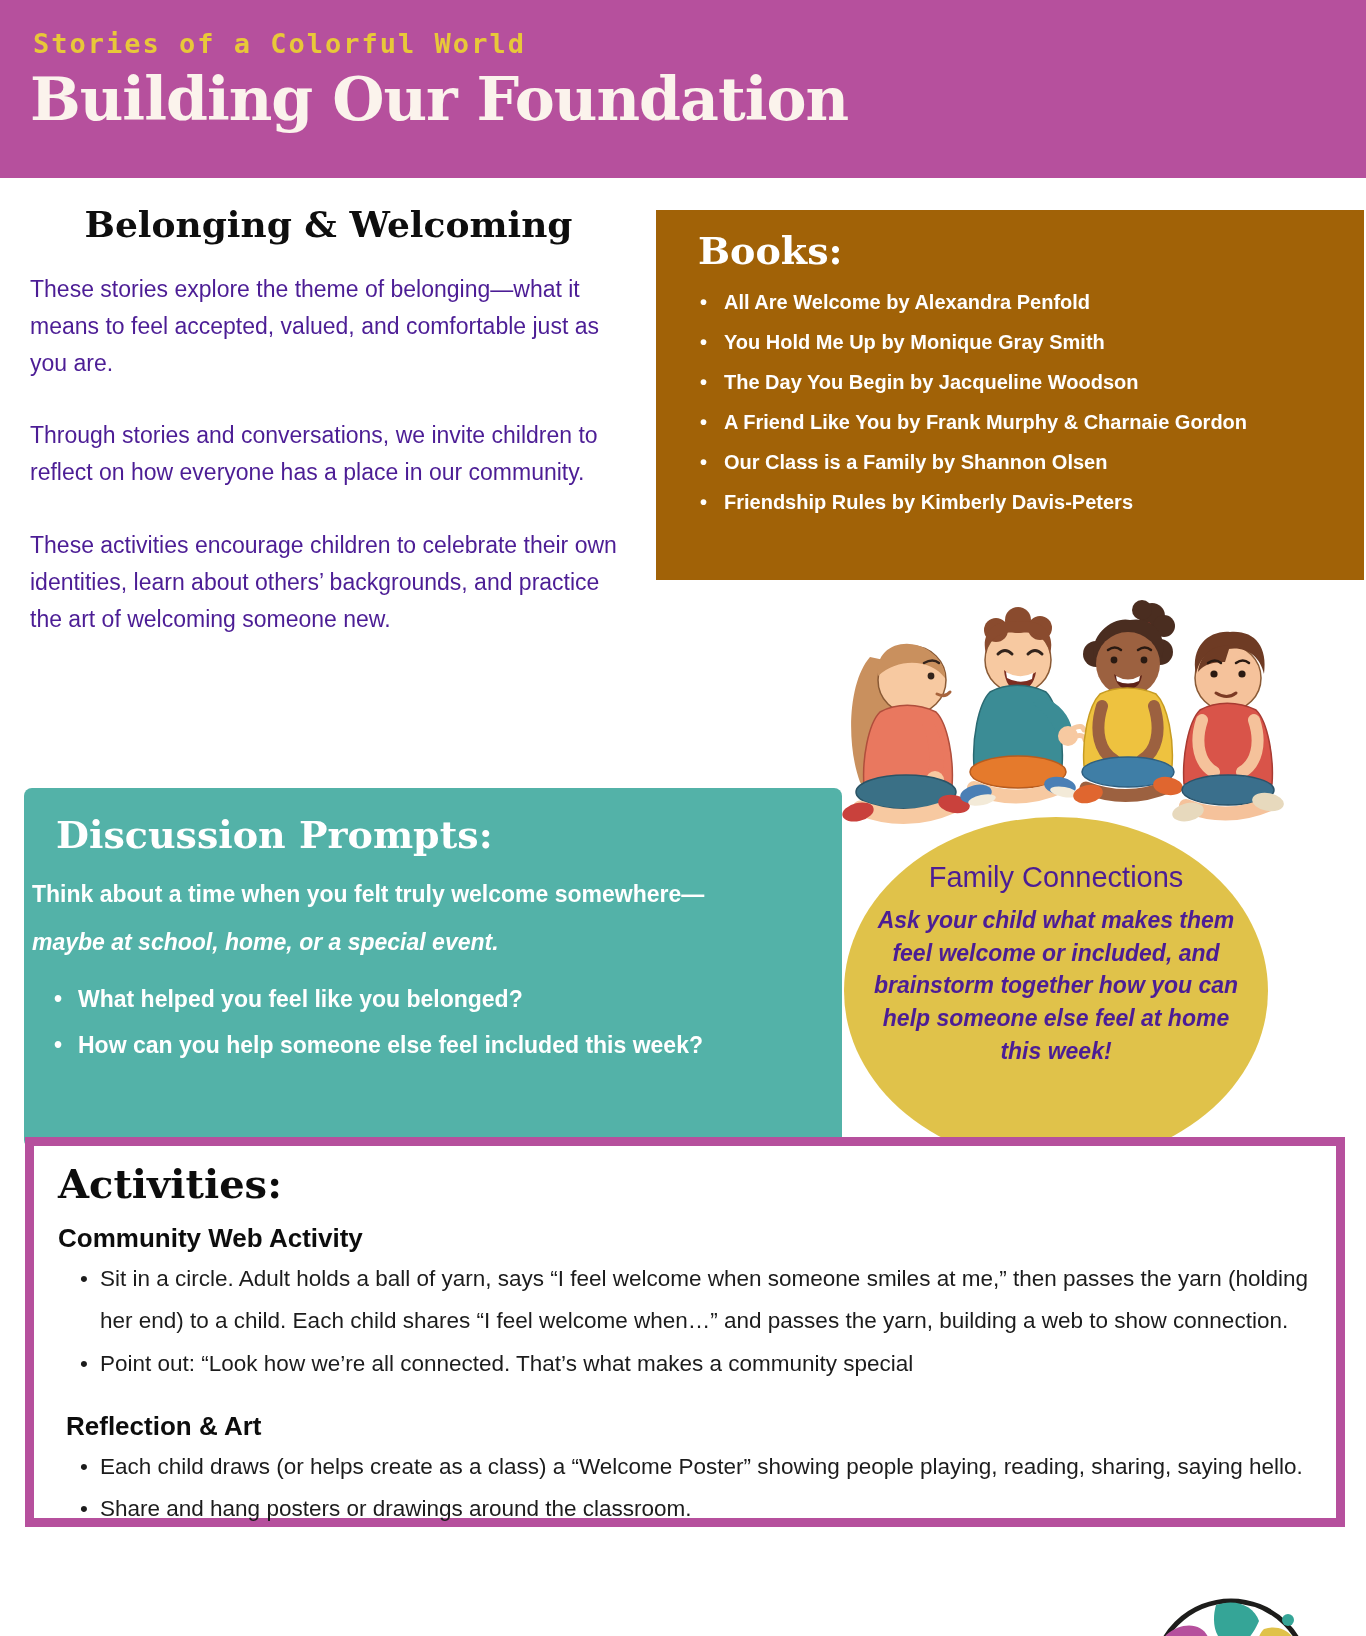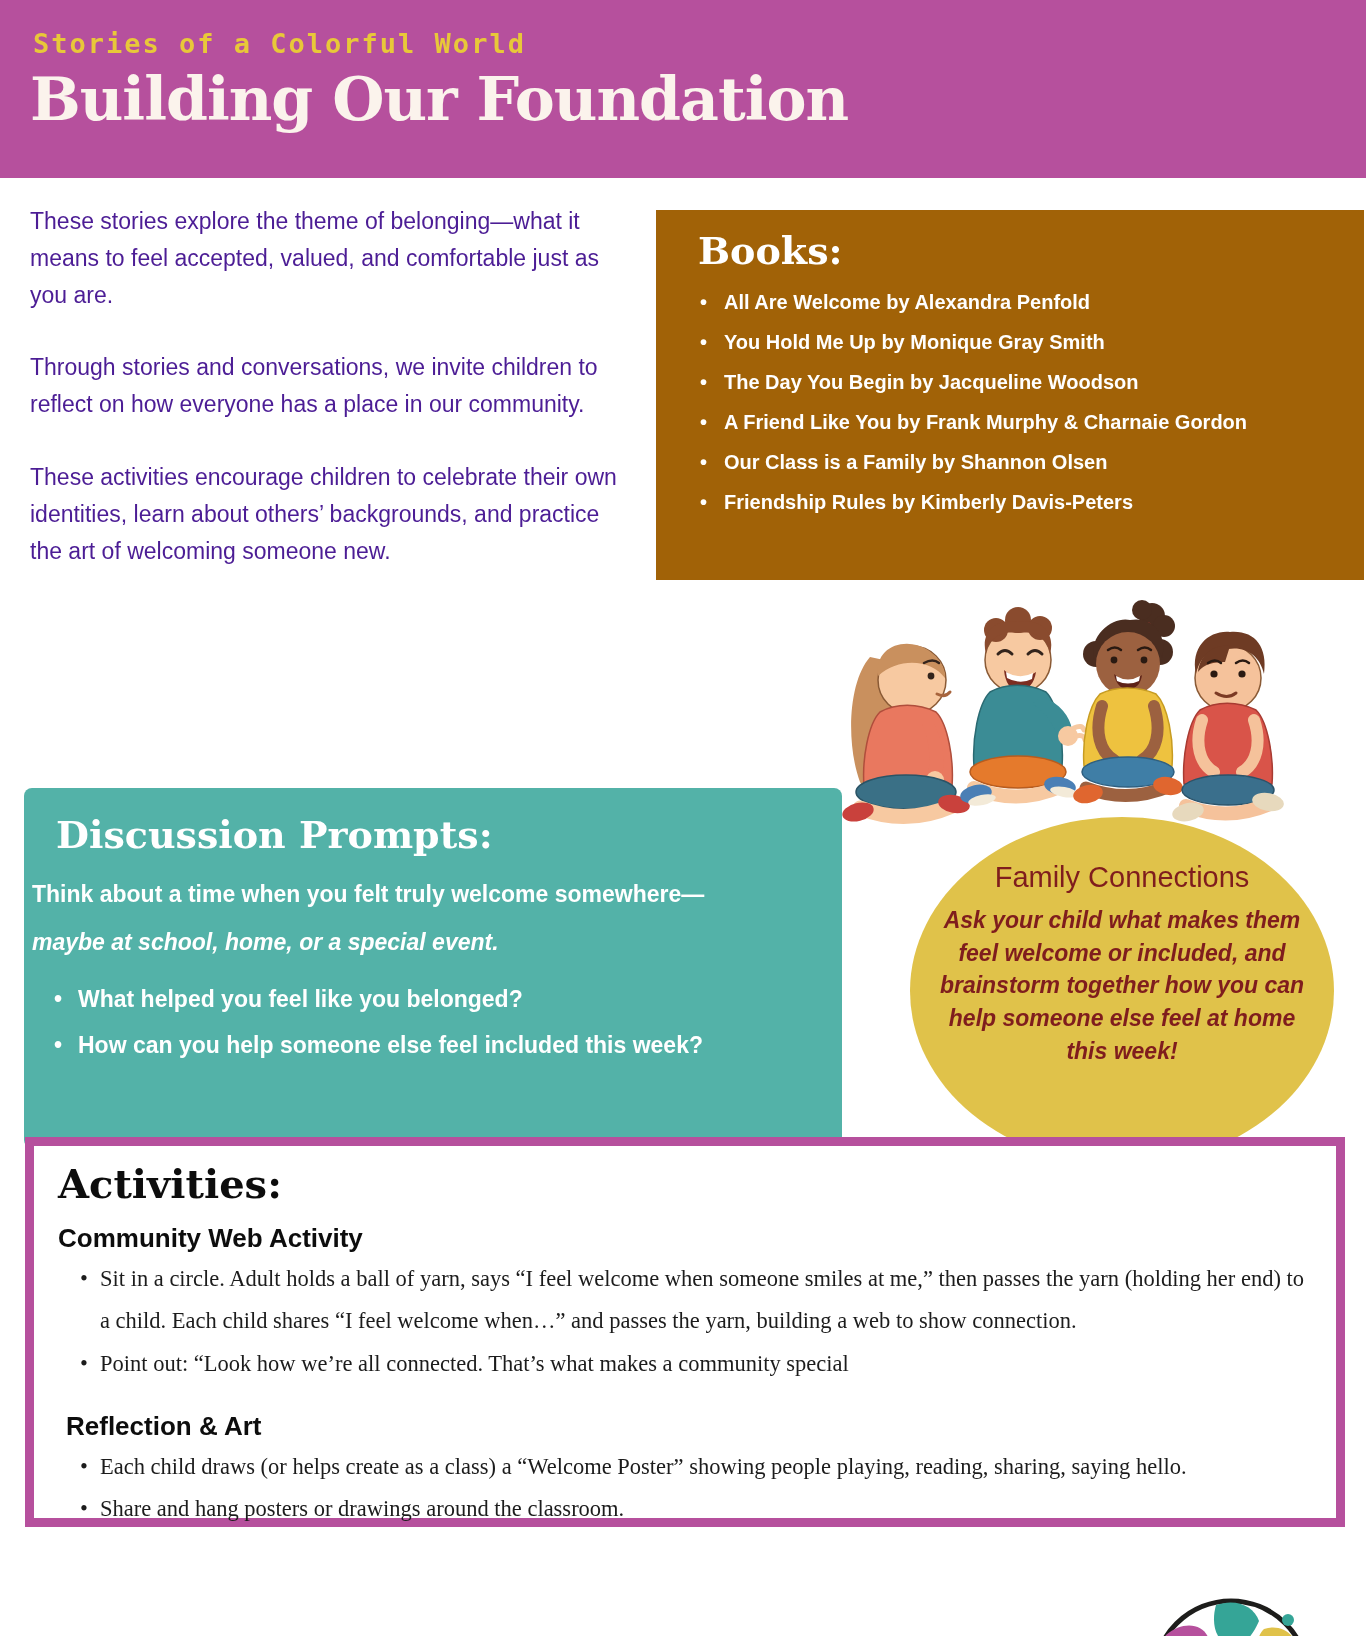--- a/index.html
+++ b/index.html
@@ -35,50 +35,51 @@
   .discussion{position:absolute;left:24px;top:788px;width:818px;height:360px;background:#53b2a8;
               border-radius:8px;color:#ffffff;box-sizing:border-box;padding:24px 30px 0 8px;}
   .discussion h2{font-family:"DejaVu Serif",serif;font-weight:bold;font-size:38px;margin:0 0 22px 24px;}
   .disc-line{font-weight:bold;font-size:23px;line-height:1.35;margin:0 0 17px 0;}
   .disc-italic{font-style:italic;}
   .discussion ul{list-style:none;margin:28px 0 0 0;padding:0;}
   .discussion li{position:relative;padding-left:46px;font-weight:bold;font-size:23px;margin-bottom:19px;}
   .discussion li::before{content:"\2022";position:absolute;left:22px;}
 
   
-  .family{position:absolute;left:910px;top:817px;width:424px;height:348px;background:#e0c24a;
-          border-radius:50%;color:#7f1d1d;text-align:center;box-sizing:border-box;
+  .family{position:absolute;left:844px;top:817px;width:424px;height:348px;background:#e0c24a;
+          border-radius:50%;color:#4c1d95;text-align:center;box-sizing:border-box;
           padding:44px 24px 0 24px;}
   .family h3{font-size:29px;font-weight:normal;margin:0 0 10px 0;}
   .family p{font-weight:bold;font-size:23px;line-height:1.42;margin:0;font-style:italic;}
 
   
   .activities{position:absolute;left:25px;top:1137px;width:1320px;height:390px;background:#ffffff;
               border:9px solid #b6509d;box-sizing:border-box;padding:6px 26px 0 24px;color:#141414;}
   .activities h2{font-family:"DejaVu Serif",serif;font-weight:bold;font-size:40px;margin:8px 0 16px 0;color:#0d0d0d;}
   .act-title{font-size:26px;font-weight:bold;margin:10px 0 4px 0;color:#0d0d0d;}
   .act-title.second{margin-top:26px;margin-left:8px;}
-  .activities ul{list-style:none;margin:0;padding:0;font-family:Liberation Serif, serif;}
+  .activities ul{list-style:none;margin:0;padding:0;}
   .activities li{position:relative;padding-left:42px;font-size:22.5px;line-height:1.88;color:#1c1c1c;}
   .activities li::before{content:"\2022";position:absolute;left:22px;}
 
   
   .globe{position:absolute;left:1146px;top:1593px;width:170px;height:170px;}
 </style>
 </head>
 <body>
 
 <div class="page">
 
   <header class="header">
     <div class="eyebrow">Stories of a Colorful World</div>
     <div class="main-title">Building Our Foundation</div>
   </header>
 
   <section class="left-col">
+    <h2>Belonging &amp; Welcoming</h2>
     <p>These stories explore the theme of belonging—what it means to feel accepted, valued, and comfortable just as you are.</p>
     <p>Through stories and conversations, we invite children to reflect on how everyone has a place in our community.</p>
     <p>These activities encourage children to celebrate their own identities, learn about others’ backgrounds, and practice the art of welcoming someone new.</p>
   </section>
 
   <section class="books">
     <h2>Books:</h2>
     <ul>
       <li>All Are Welcome by Alexandra Penfold</li>
       <li>You Hold Me Up by Monique Gray Smith</li>

